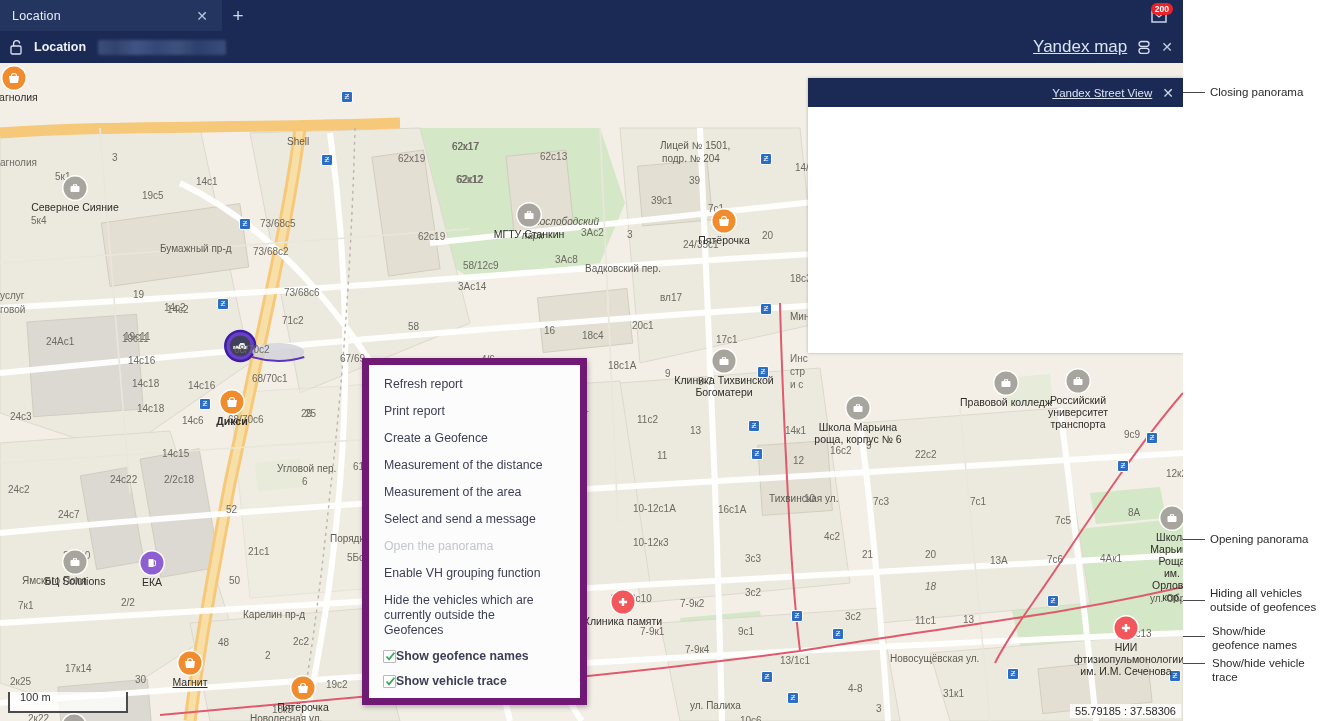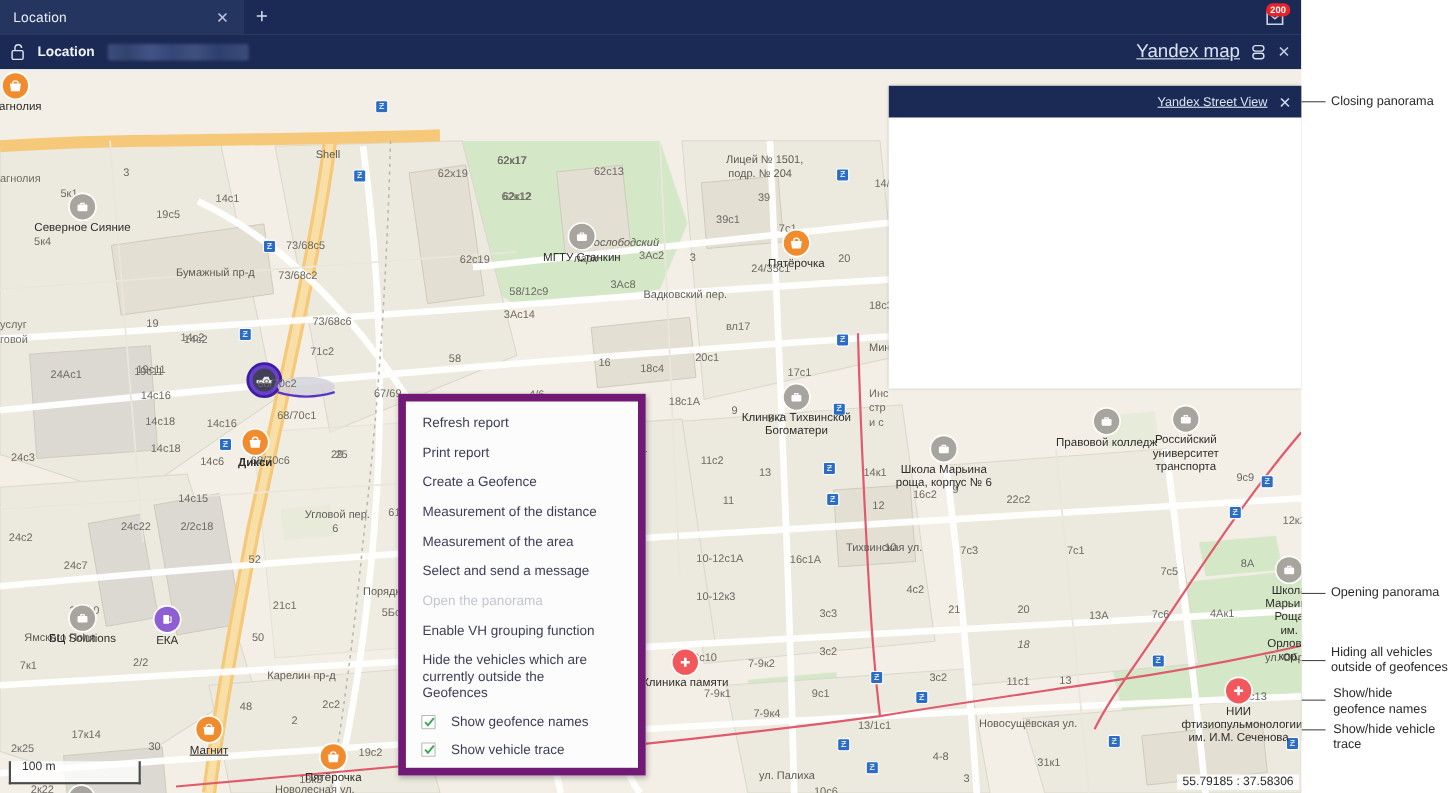--- a/index.html
+++ b/index.html
@@ -145,23 +145,23 @@
     background:#fcfcfc; border:7px solid #701a75;
     box-shadow:1px 2px 5px rgba(0,0,0,.28);
     padding:6px 16px 4px 0; z-index:40;
   }
   .cm-item {
     font-size:12.3px; color:#3d3f57; padding:6px 14px 6px 15px;
     line-height:15px; cursor:pointer; white-space:normal;
   }
   .cm-item.disabled { color:#c3c6cf; cursor:default; }
   .cm-check {
-    display:flex; align-items:flex-start; gap:14px;
+    display:flex; align-items:flex-start; gap:0;
     padding:5px 14px 5px 14px; font-size:12.3px; color:#3d3f57;
-    cursor:pointer; line-height:15px;
+    cursor:pointer; line-height:15px;font-weight:bold;
   }
   .chkbox {
     flex:0 0 auto; width:13px; height:13px; border:1px solid #b9b9b9;
     background:#fff; border-radius:1px; position:relative; margin-top:1px;
   }
   .chkbox svg { position:absolute; left:1px; top:0px; width:11px; height:11px; }
 
   
   .anno-line {
     position:absolute; height:0; border-top:1px solid #4a4a4a;

